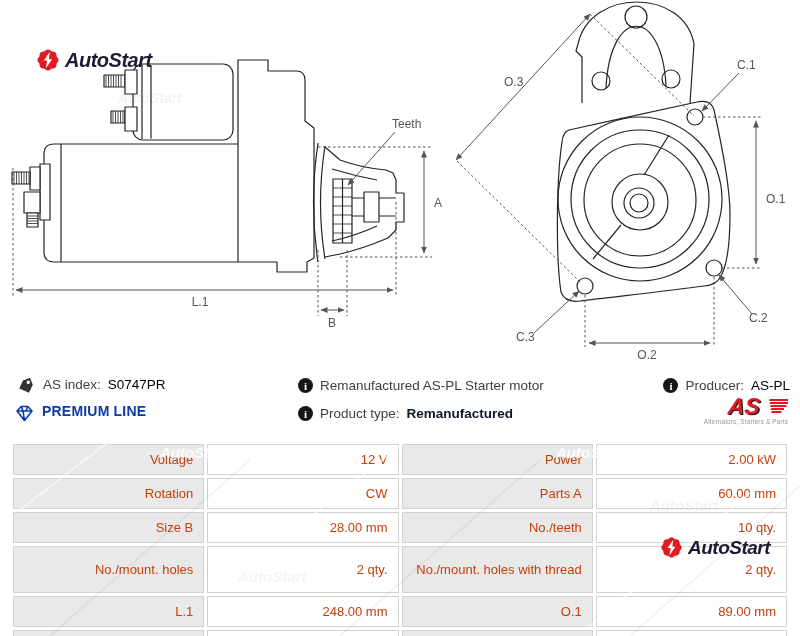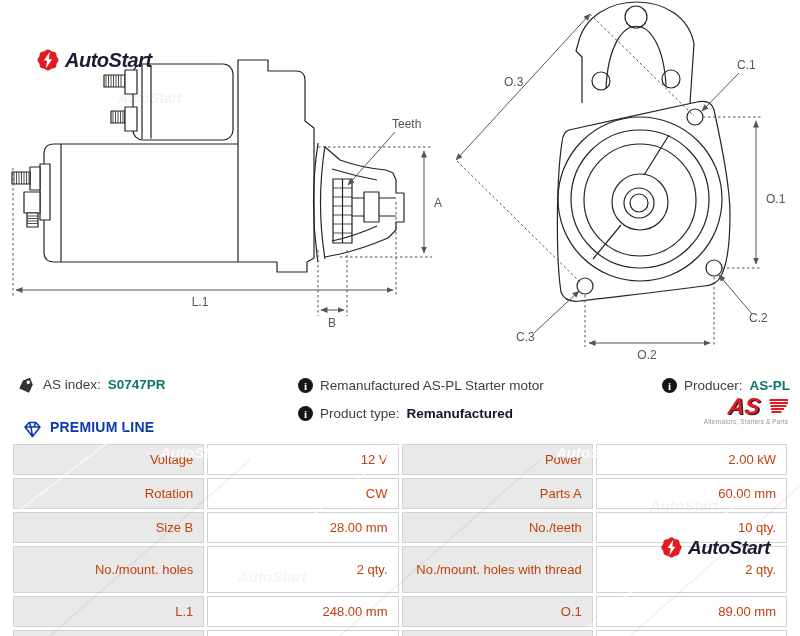--- a/index.html
+++ b/index.html
@@ -16,21 +16,21 @@
   .svg-side{left:0;}
   .svg-front{left:450px;}
   .pl{stroke:#242424;stroke-width:1.2;fill:none;stroke-linejoin:round;}
   .plf{stroke:#242424;stroke-width:1.2;fill:#fff;stroke-linejoin:round;}
   .th{stroke:#242424;stroke-width:.8;fill:none;}
   .dim{stroke:#555;stroke-width:1;fill:none;}
   .dot{stroke:#555;stroke-width:1;fill:none;stroke-dasharray:2.5 2.5;}
   .dtx{fill:#555;font-size:12px;font-family:"Liberation Sans",sans-serif;}
   
   .ib{position:absolute;display:flex;align-items:flex-start;gap:7px;font-size:13.5px;color:#3f3f3f;white-space:nowrap;}
-  .bold{font-weight:bold;color:#0f766e;}
+  .bold{font-weight:normal;color:#000000;}
   .green{font-weight:bold;color:#0f172a;}
   .premium{font-weight:bold;color:#0c3aa8;font-size:14px;letter-spacing:.2px;}
   .info-ic{display:inline-flex;align-items:center;justify-content:center;width:15px;height:15px;border-radius:50%;
            background:#161616;color:#fff;font-size:11px;font-weight:bold;font-family:"Liberation Serif",serif;flex:0 0 auto;}
   
   .aslogo{position:absolute;right:12px;top:396px;text-align:center;}
   .aslogo-top{display:flex;align-items:flex-end;justify-content:flex-end;gap:2px;}
   .as-txt{font-size:23px;line-height:20px;font-weight:900;font-style:italic;color:#e11b22;
           text-shadow:1.5px 1px 0 #222;transform:skewX(-6deg);}
   .aslogo-sub{font-size:6.3px;color:#979797;margin-top:2px;letter-spacing:.2px;}
@@ -182,21 +182,21 @@
     <svg width="20" height="20" viewBox="0 0 20 20">
       <g transform="rotate(-22 10 11)">
         <path d="M3.5,9 L10,3 H17.5 V10.5 L11,16.5 Z" fill="#333"></path>
         <circle cx="14.3" cy="6.6" r="1.7" fill="#fff"></circle>
       </g>
     </svg>
     <span>AS index:</span>
     <span class="bold">S0747PR</span>
   </div>
 
-  <div class="ib" style="left:22px;top:403px;margin-top:16px;">
+  <div class="ib" style="left:14px;top:403px;">
     <svg width="21" height="21" viewBox="0 0 21 21">
       <path d="M3,8 L7.2,3.5 H13.8 L18,8 L10.5,17.5 Z M3,8 H18 M7.2,3.5 L9,8 L10.5,17.5 M13.8,3.5 L12,8" fill="none" stroke="#0c3aa8" stroke-width="1.6" stroke-linejoin="round"></path>
     </svg>
     <span class="premium">PREMIUM LINE</span>
   </div>
 
   <div class="ib" style="left:298px;top:378px;">
     <span class="info-ic">i</span>
     <span>Remanufactured AS-PL Starter motor</span>
   </div>

